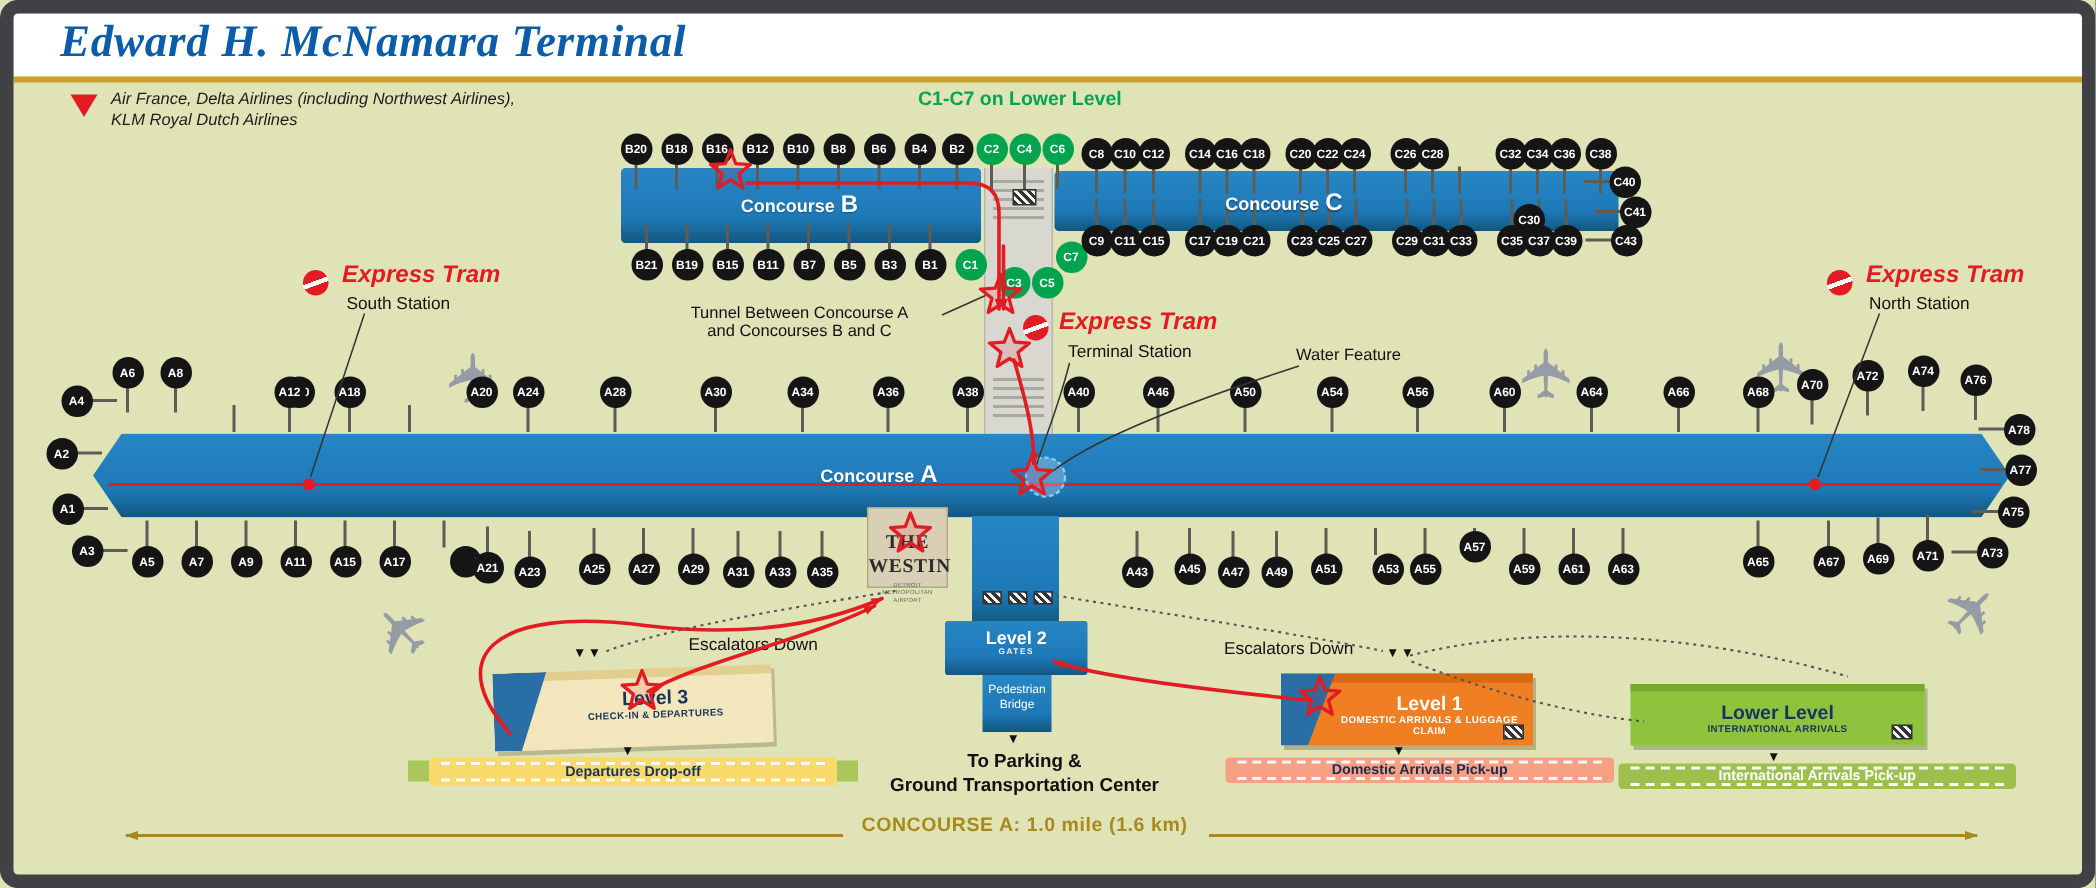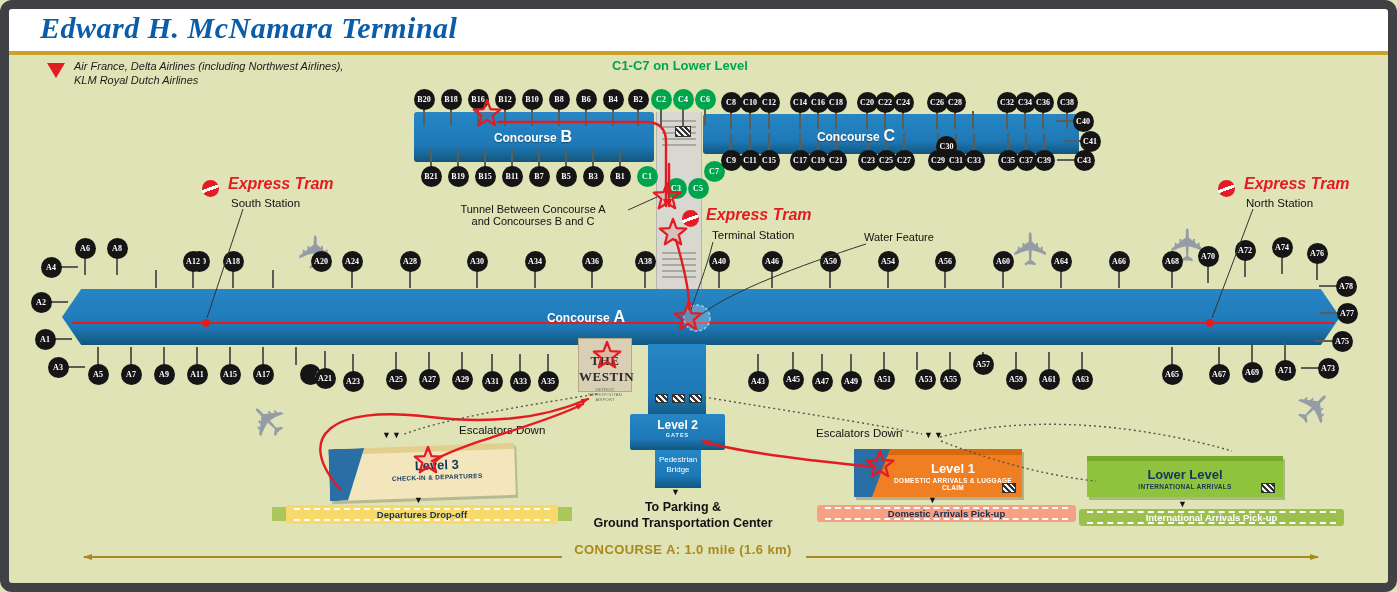--- a/index.html
+++ b/index.html
@@ -31,21 +31,21 @@
   
   #pier{left:648px;top:344px;width:58px;height:74px;}
   #level2-box{left:630px;top:414px;width:95px;height:36px;border-radius:2px;text-align:center;}
   #level2-box .t1{font-size:12px;font-weight:bold;color:#fff;margin-top:4px;}
   #level2-box .t2{font-size:5.5px;font-weight:bold;color:#eaf4fb;letter-spacing:1px;}
   #bridge{left:655px;top:450px;width:46px;height:38px;text-align:center;}
   #bridge .btxt{font-size:8px;color:#fff;white-space:pre-line;line-height:1.25;margin-top:5px;}
   
   .esc{background:repeating-linear-gradient(45deg,#333 0 2px,#f4f4f4 2px 4px);border:1px solid #333;z-index:9;}
   
-  #gates-layer{left:0;top:0;width:100%;height:100%;z-index:6;font-family:Liberation Serif, serif;}
+  #gates-layer{left:0;top:0;width:100%;height:100%;z-index:6;}
   .gate{position:absolute;width:21px;height:21px;border-radius:50%;background:#151515;color:#fff;font-size:8px;font-weight:bold;text-align:center;line-height:21px;z-index:6;}
   .gate.green{background:#00a44f;}
   .stem{position:absolute;background:#5d5d55;z-index:4;}
   
   .tram-icon{width:17px;height:17px;border-radius:50%;background:linear-gradient(160deg,#e31b23 0 44%,#ffffff 44% 58%,#e31b23 58%);z-index:12;}
   .tram-name{font-size:16px;font-weight:bold;font-style:italic;color:#e31b23;z-index:12;white-space:nowrap;}
   .tram-sub{font-size:11.5px;color:#111;z-index:12;white-space:nowrap;}
   
   .note{color:#111;z-index:12;white-space:pre-line;}
   #tunnel-label{left:433px;top:203px;font-size:11px;text-align:center;width:200px;}
@@ -206,21 +206,21 @@
       <div class="gate" style="left: 856.5px; top: 91.5px;">C20</div>
       <div class="stem" style="left: 884.25px; top: 111px; width: 1.5px; height: 18px;"></div>
       <div class="gate" style="left: 874.5px; top: 91.5px;">C22</div>
       <div class="stem" style="left: 902.25px; top: 111px; width: 1.5px; height: 18px;"></div>
       <div class="gate" style="left: 892.5px; top: 91.5px;">C24</div>
       <div class="stem" style="left: 936.25px; top: 111px; width: 1.5px; height: 18px;"></div>
       <div class="gate" style="left: 926.5px; top: 91.5px;">C26</div>
       <div class="stem" style="left: 954.25px; top: 111px; width: 1.5px; height: 18px;"></div>
       <div class="gate" style="left: 944.5px; top: 91.5px;">C28</div>
       <div class="stem" style="left: 972.25px; top: 111px; width: 1.5px; height: 18px;"></div>
-      <div class="gate" style="left: 936px; top: 91.5px; margin-top: 44px;">C30</div>
+      <div class="gate" style="left: 1009px; top: 91.5px; margin-top: 44px;">C30</div>
       <div class="stem" style="left: 1006.25px; top: 111px; width: 1.5px; height: 18px;"></div>
       <div class="gate" style="left: 996.5px; top: 91.5px;">C32</div>
       <div class="stem" style="left: 1024.25px; top: 111px; width: 1.5px; height: 18px;"></div>
       <div class="gate" style="left: 1014.5px; top: 91.5px;">C34</div>
       <div class="stem" style="left: 1042.25px; top: 111px; width: 1.5px; height: 18px;"></div>
       <div class="gate" style="left: 1032.5px; top: 91.5px;">C36</div>
       <div class="stem" style="left: 1066.25px; top: 111px; width: 1.5px; height: 18px;"></div>
       <div class="gate" style="left: 1056.5px; top: 91.5px;">C38</div>
       <div class="stem" style="left: 730.25px; top: 133px; width: 1.5px; height: 18px;"></div>
       <div class="gate" style="left: 720.5px; top: 149.5px;">C9</div>

